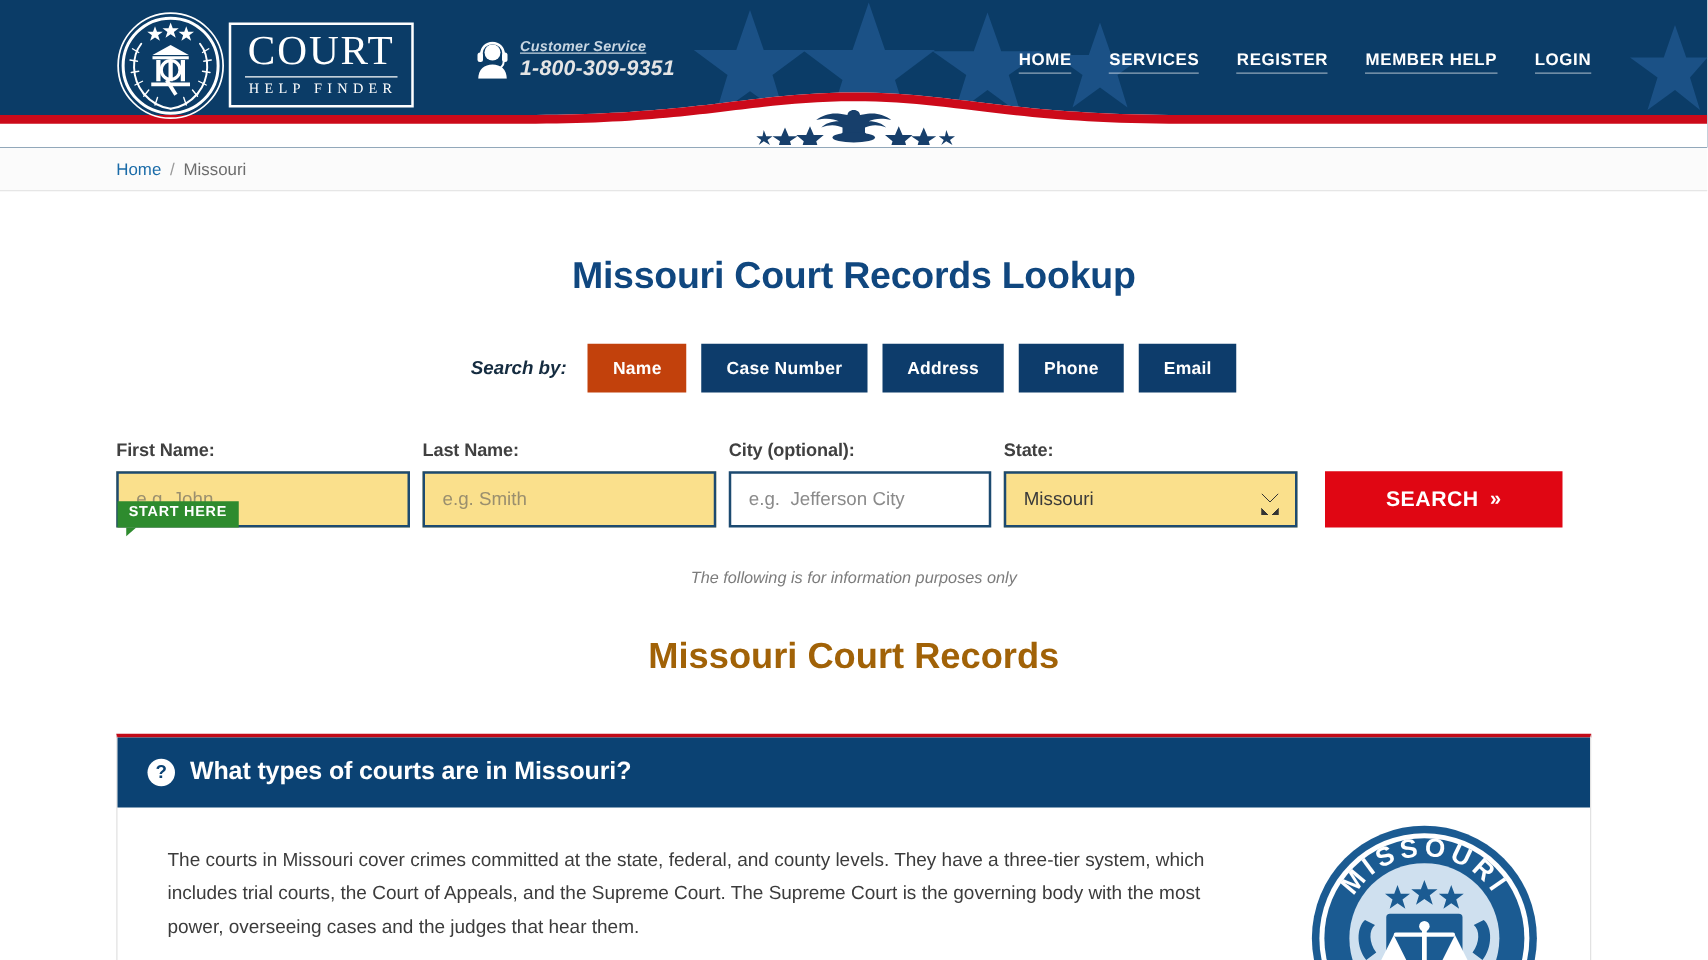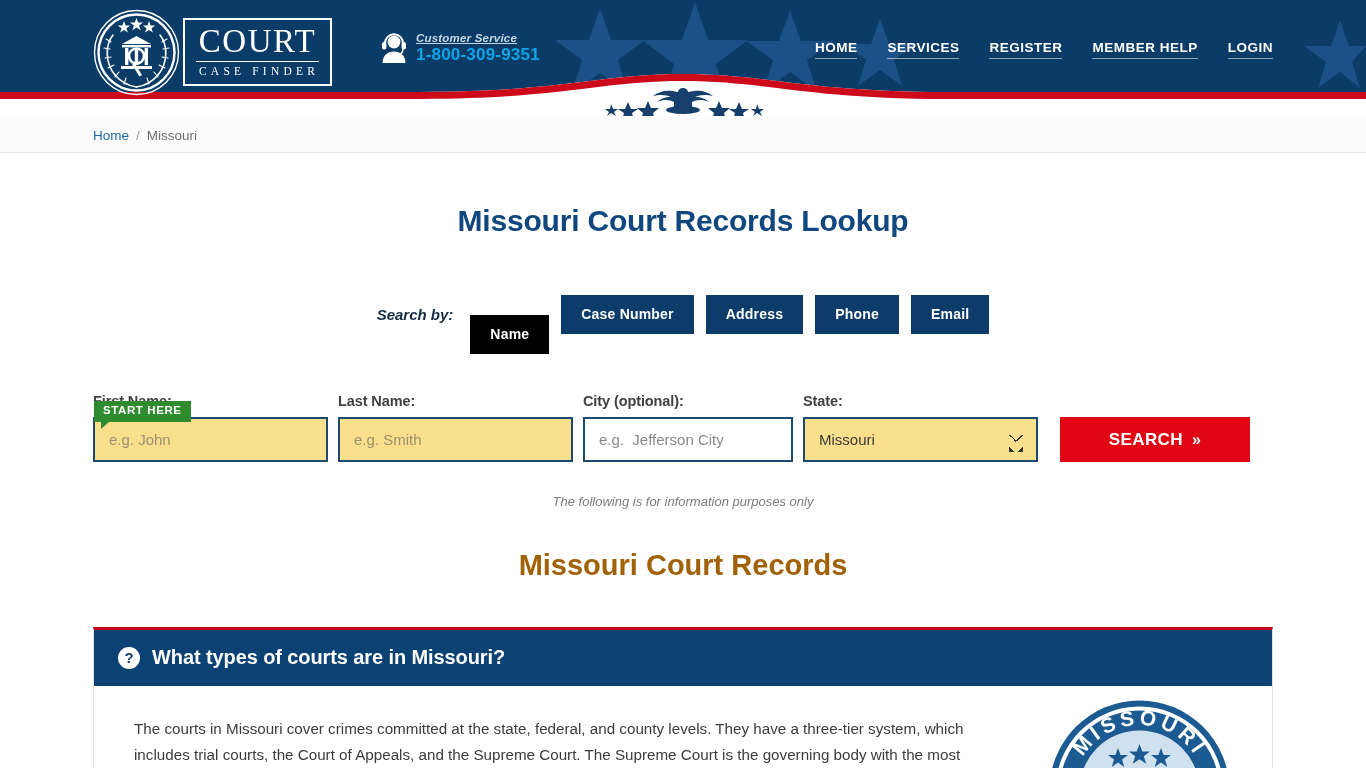--- a/index.html
+++ b/index.html
@@ -87,22 +87,23 @@
   .cs-label {
     color: #c8d6e2;
     font-size: 11.5px;
     font-style: italic;
     font-weight: bold;
     line-height: 1.25;
     letter-spacing: .2px;
     text-decoration: underline;
   }
   .cs-phone {
-    color: #0ea5e9;
+    color: #e5e5e5;
     font-size: 17px;
+    font-style: italic;
     font-weight: bold;
     line-height: 1.2;
     letter-spacing: .2px;
   }
 
   
   .nav {
     position: absolute;
     right: 0; top: 40px;
     display: flex;
@@ -174,21 +175,21 @@
     background: #0d3c6b;
     color: #ffffff;
     font-size: 14px;
     font-weight: bold;
     padding: 11px 20px 12px 20px;
     border: none;
     cursor: pointer;
     font-family: "Liberation Sans", sans-serif;
     letter-spacing: .2px;
   }
-  .tab.active { background: #000000; margin-top: 40px; }
+  .tab.active { background: #c2410c; }
 
   
   .start-here {
     position: absolute;
     left: 1px; top: 197px;
     background: #2e8b2e;
     color: #ffffff;
     font-size: 11.5px;
     font-weight: bold;
     letter-spacing: .6px;
@@ -401,21 +402,21 @@
           <rect x="32" y="39" width="3.4" height="17"></rect>
           <rect x="41.8" y="39" width="3.4" height="17"></rect>
           <rect x="51.6" y="39" width="3.4" height="17"></rect>
           <rect x="28" y="57" width="31" height="3"></rect>
           <circle cx="43.5" cy="47" r="7.5" fill="none" stroke="#ffffff" stroke-width="2.6"></circle>
           <rect x="42" y="54" width="3" height="14" transform="rotate(-32 43.5 60)"></rect>
         </g>
       </svg>
       <div class="logo-text-box">
         <div class="logo-court">COURT</div>
-        <div class="logo-sub">CASE FINDER</div>
+        <div class="logo-sub">HELP FINDER</div>
       </div>
     </div>
 
     <div class="cs">
       <svg class="cs-icon" viewBox="0 0 26 30">
         <g fill="#ffffff">
           <circle cx="13" cy="9" r="6.4"></circle>
           <path d="M1.6,30 C1.6,22.5 6.6,18.6 13,18.6 C19.4,18.6 24.4,22.5 24.4,30 Z"></path>
           <path d="M4,10.5 C4,5.2 8,1.3 13,1.3 C18,1.3 22,5.2 22,10.5" fill="none" stroke="#ffffff" stroke-width="2"></path>
           <rect x="1" y="9" width="4.4" height="7.5" rx="2"></rect>

